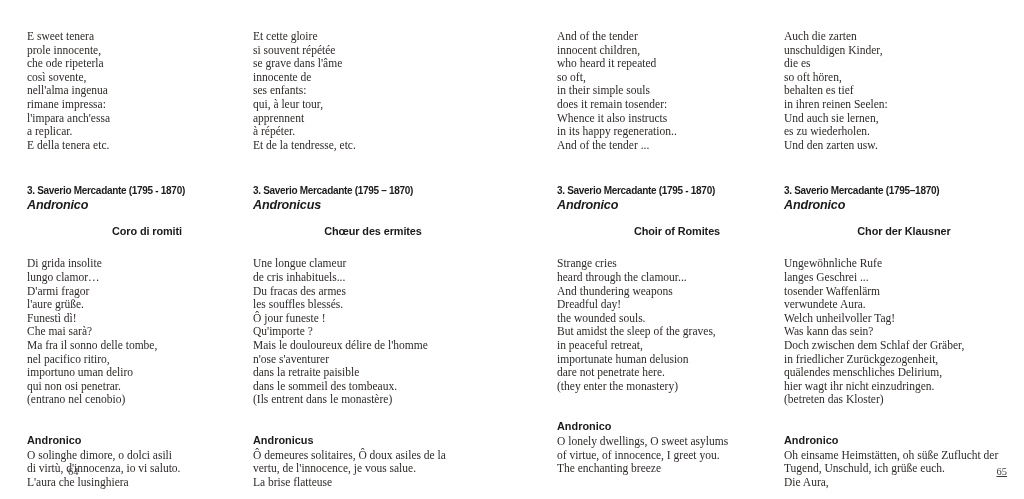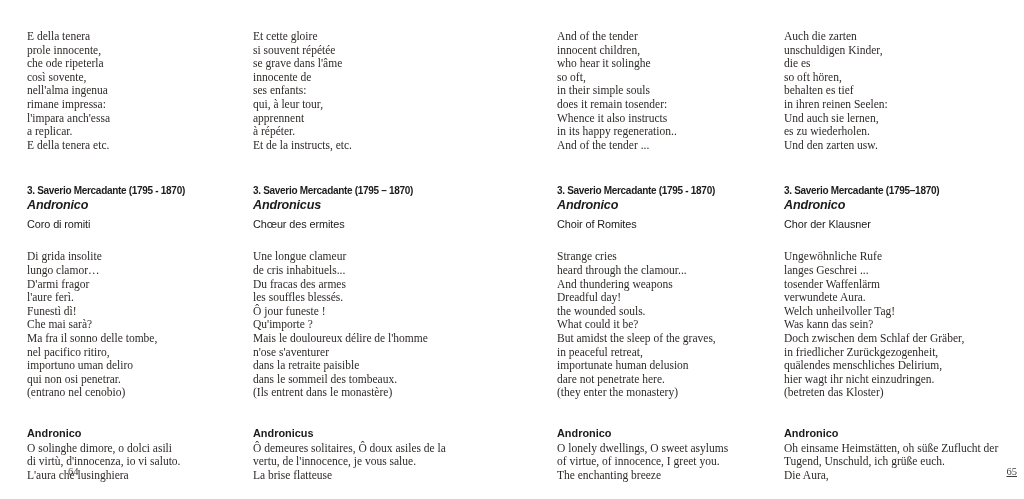--- a/index.html
+++ b/index.html
@@ -32,69 +32,69 @@
   }
   .composer {
     font-weight: 700; font-size: 10px; line-height: 14px;
     letter-spacing: -0.3px; white-space: nowrap;
   }
   .work {
     font-weight: 700; font-style: italic; font-size: 12.6px;
     line-height: 14px; letter-spacing: -0.2px;
   }
   .section {
-    font-weight: 400; font-size: 10.9px; line-height: 13px;
-    margin-top: 6px; letter-spacing: -0.1px; white-space: nowrap;
+    font-weight: 700; font-size: 10.9px; line-height: 13px;
+    margin-top: 13px; letter-spacing: -0.1px; white-space: nowrap; text-align: center;
   }
   .stanza-main { margin-top: 19px; }
   .speaker {
     margin-top: 27px;
     font-family: "Liberation Sans", "DejaVu Sans", sans-serif;
     font-weight: 700; font-size: 10.9px; line-height: 13px;
     color: #1b1b1b;
   }
   .stanza-after { margin-top: 2px; }
 
   .page-number {
     position: absolute; top: 466px;
     font-size: 10.5px; color: #3d3d3d;
     font-family: "Liberation Serif", "DejaVu Serif", serif;
   }
   .pn-left { left: 20px; margin-left: 48px; }
-  .pn-right { right: 7px; text-decoration: underline; }
+  .pn-right { right: 17px; text-decoration: underline; }
 </style>
 </head>
 <body>
 
 <div class="spread">
 
   <div class="page page-left">
 
     <section class="column col-0">
       <div class="stanza top-stanza">
-          <div class="line">E della tenera</div>
+          <div class="line">E sweet tenera</div>
           <div class="line">prole innocente,</div>
           <div class="line">che ode ripeterla</div>
           <div class="line">così sovente,</div>
           <div class="line">nell'alma ingenua</div>
           <div class="line">rimane impressa:</div>
           <div class="line">l'impara anch'essa</div>
           <div class="line">a replicar.</div>
           <div class="line">E della tenera etc.</div>
         </div>
       <header class="piece-header">
         <div class="composer">3. Saverio Mercadante (1795 - 1870)</div>
         <div class="work">Andronico</div>
         <div class="section">Coro di romiti</div>
       </header>
       <div class="stanza stanza-main">
           <div class="line">Di grida insolite</div>
           <div class="line">lungo clamor…</div>
           <div class="line">D'armi fragor</div>
-          <div class="line">l'aure ferì.</div>
+          <div class="line">l'aure grüße.</div>
           <div class="line">Funestì dì!</div>
           <div class="line">Che mai sarà?</div>
           <div class="line">Ma fra il sonno delle tombe,</div>
           <div class="line">nel pacifico ritiro,</div>
           <div class="line">importuno uman deliro</div>
           <div class="line">qui non osi penetrar.</div>
           <div class="line">(entrano nel cenobio)</div>
         </div>
       <div class="speaker">Andronico</div>
       <div class="stanza stanza-after">
@@ -107,21 +107,21 @@
     <section class="column col-1">
       <div class="stanza top-stanza">
           <div class="line">Et cette gloire</div>
           <div class="line">si souvent répétée</div>
           <div class="line">se grave dans l'âme</div>
           <div class="line">innocente de</div>
           <div class="line">ses enfants:</div>
           <div class="line">qui, à leur tour,</div>
           <div class="line">apprennent</div>
           <div class="line">à répéter.</div>
-          <div class="line">Et de la instructs, etc.</div>
+          <div class="line">Et de la tendresse, etc.</div>
         </div>
       <header class="piece-header">
         <div class="composer">3. Saverio Mercadante (1795 – 1870)</div>
         <div class="work">Andronicus</div>
         <div class="section">Chœur des ermites</div>
       </header>
       <div class="stanza stanza-main">
           <div class="line">Une longue clameur</div>
           <div class="line">de cris inhabituels...</div>
           <div class="line">Du fracas des armes</div>
@@ -144,40 +144,39 @@
 
     <div class="page-number pn-left">64</div>
   </div>
 
   <div class="page page-right">
 
     <section class="column col-2">
       <div class="stanza top-stanza">
           <div class="line">And of the tender</div>
           <div class="line">innocent children,</div>
-          <div class="line">who hear it solinghe</div>
+          <div class="line">who heard it repeated</div>
           <div class="line">so oft,</div>
           <div class="line">in their simple souls</div>
           <div class="line">does it remain tosender:</div>
           <div class="line">Whence it also instructs</div>
           <div class="line">in its happy regeneration..</div>
           <div class="line">And of the tender ...</div>
         </div>
       <header class="piece-header">
         <div class="composer">3. Saverio Mercadante (1795 - 1870)</div>
         <div class="work">Andronico</div>
         <div class="section">Choir of Romites</div>
       </header>
       <div class="stanza stanza-main">
           <div class="line">Strange cries</div>
           <div class="line">heard through the clamour...</div>
           <div class="line">And thundering weapons</div>
           <div class="line">Dreadful day!</div>
           <div class="line">the wounded souls.</div>
-          <div class="line">What could it be?</div>
           <div class="line">But amidst the sleep of the graves,</div>
           <div class="line">in peaceful retreat,</div>
           <div class="line">importunate human delusion</div>
           <div class="line">dare not penetrate here.</div>
           <div class="line">(they enter the monastery)</div>
         </div>
       <div class="speaker">Andronico</div>
       <div class="stanza stanza-after">
           <div class="line">O lonely dwellings, O sweet asylums</div>
           <div class="line">of virtue, of innocence, I greet you.</div>

